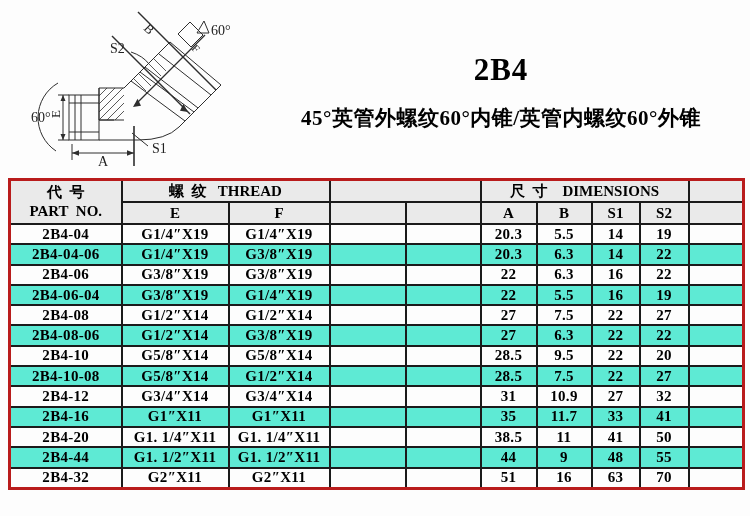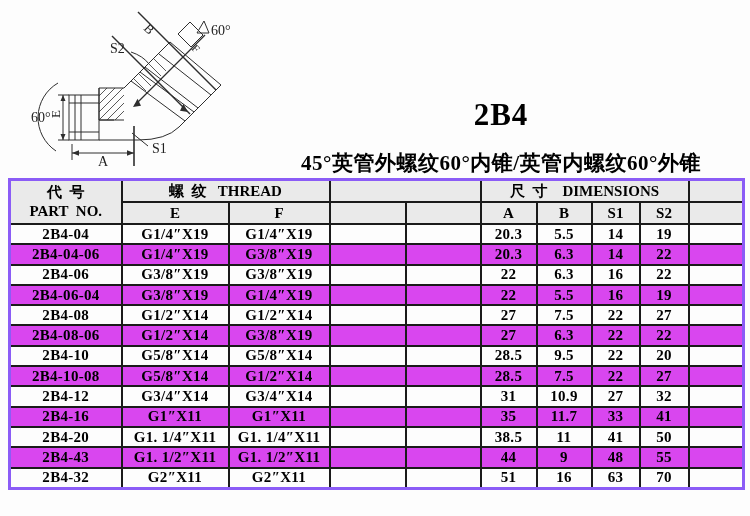--- a/index.html
+++ b/index.html
@@ -5,39 +5,39 @@
   html,body{margin:0;padding:0;}
   body{
     width:750px;height:516px;position:relative;background:#fdfdfd;
     font-family:"Liberation Serif","DejaVu Serif",serif;color:#000;
     overflow:hidden;
   }
   
   .drawing{position:absolute;left:0;top:0;width:235px;height:175px;}
   .drawing svg text{font-family:"Liberation Serif","DejaVu Serif",serif;fill:#222;stroke:none;}
   
-  .titleblock{position:absolute;left:255px;top:54px;width:492px;text-align:center;margin-top:45px;}
+  .titleblock{position:absolute;left:255px;top:54px;width:492px;text-align:center;}
   .model{font-size:31px;font-weight:bold;letter-spacing:1px;line-height:1;}
   .title-cn{margin-top:21px;font-size:21px;font-weight:bold;letter-spacing:0.5px;line-height:1.2;}
   .title-en{margin-top:9px;font-size:19px;font-weight:bold;letter-spacing:0.5px;line-height:1.2;}
   
   table.dims{
     position:absolute;left:8px;top:178px;width:734px;
     border-collapse:collapse;table-layout:fixed;
-    border:3px solid #8b5cf6;
+    border:3px solid #b91c1c;
   }
   table.dims th,table.dims td{
     border:2px solid #1b1b1b;text-align:center;vertical-align:middle;
     padding:0;overflow:hidden;white-space:pre;
     font-family:"Liberation Serif","DejaVu Serif",serif;
   }
   table.dims thead th{background:#eaeaea;font-weight:bold;font-size:15px;height:20px;}
   table.dims thead th.partno{line-height:1.25;}
   table.dims tbody td{height:18.3px;font-size:15px;font-weight:bold;letter-spacing:0.3px;}
-  table.dims tbody tr.alt td{background:#d946ef;}
+  table.dims tbody tr.alt td{background:#5eead4;}
 </style>
 </head>
 <body>
 
 <div class="drawing">
   <svg viewBox="0 0 235 175" width="235" height="175">
     <g stroke="#2e2e2e" stroke-width="1" fill="none">
 
       <rect x="69" y="95" width="30" height="45"></rect>
       <line x1="75" y1="95" x2="75" y2="140"></line>
@@ -277,21 +277,21 @@
         <td>G1. 1/4″X11</td>
         <td></td>
         <td></td>
         <td>38.5</td>
         <td>11</td>
         <td>41</td>
         <td>50</td>
         <td></td>
       </tr>
       <tr class="alt">
-        <td>2B4-43</td>
+        <td>2B4-44</td>
         <td>G1. 1/2″X11</td>
         <td>G1. 1/2″X11</td>
         <td></td>
         <td></td>
         <td>44</td>
         <td>9</td>
         <td>48</td>
         <td>55</td>
         <td></td>
       </tr>

